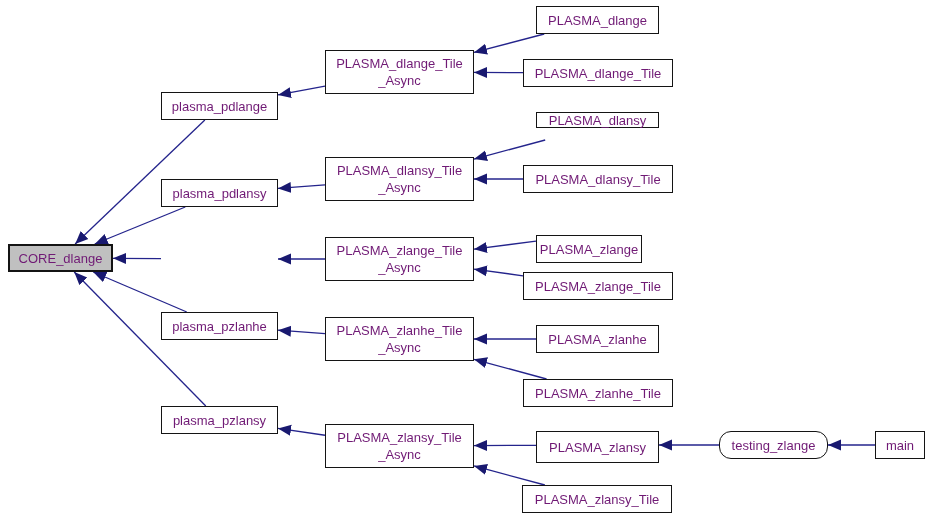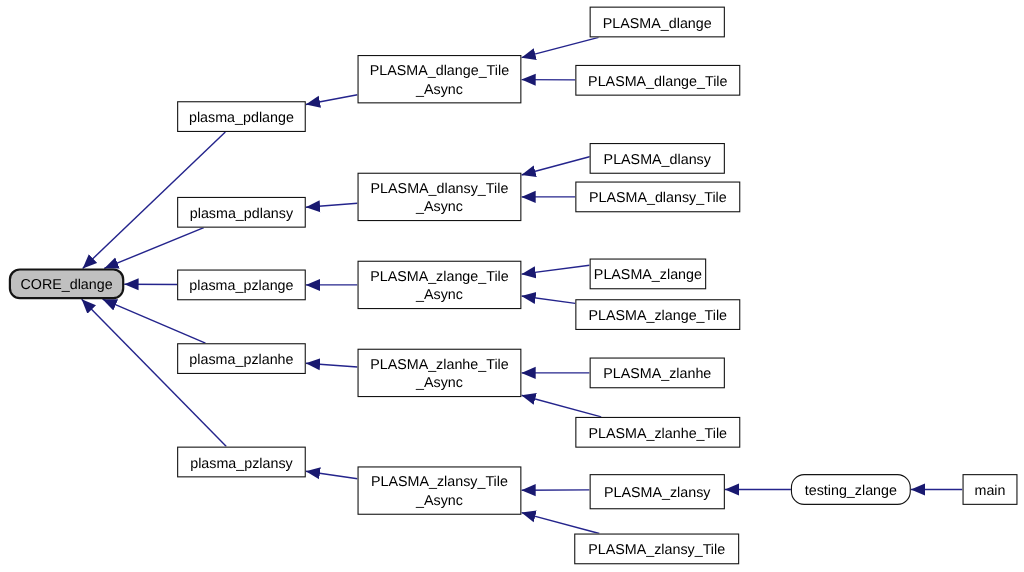--- a/index.html
+++ b/index.html
@@ -23,34 +23,33 @@
   }
   .node {
     position: absolute;
     box-sizing: border-box;
     background: #ffffff;
     border: 1px solid #141414;
     display: flex;
     align-items: center;
     justify-content: center;
     font-size: 13px;
-    color: #000000;
+    color: #701a75;
     text-align: center;
     cursor: pointer;
   }
   .node span {
     white-space: pre-line;
     line-height: 17px;
     pointer-events: none;
   }
   .node.highlighted {
     background: #c0c0c0;
     border-width: 2px;
     cursor: default;
-    border-radius: 10px;
   }
 </style>
 </head>
 <body>
 
 <div class="graph-root">
   <svg class="edge-layer" width="931" height="520" viewBox="0 0 931 520" xmlns="http://www.w3.org/2000/svg">
       <defs>
         <marker id="arrow" markerUnits="userSpaceOnUse" markerWidth="16" markerHeight="14" refX="13" refY="6" orient="auto">
           <path d="M13,6 L0,0.5 L0,11.5 Z" fill="#191970"></path>
@@ -82,23 +81,20 @@
   <div class="node-layer">
       <div class="node highlighted" style="left: 8px; top: 244px; width: 105px; height: 28px; background: rgb(192, 192, 192); border-color: rgb(20, 20, 20);">
         <span>CORE_dlange</span>
       </div>
       <div class="node" style="left: 161px; top: 179px; width: 117px; height: 28px; background: rgb(255, 255, 255); border-color: rgb(20, 20, 20);">
         <span>plasma_pdlansy</span>
       </div>
       <div class="node" style="left: 161px; top: 92px; width: 117px; height: 28px; background: rgb(255, 255, 255); border-color: rgb(20, 20, 20);">
         <span>plasma_pdlange</span>
       </div>
-      <div class="node" style="left: 161px; top: 245px; width: 117px; height: 28px; background: rgb(255, 255, 255); border-color: rgb(20, 20, 20);">
-        <span>plasma_pzlange</span>
-      </div>
       <div class="node" style="left: 161px; top: 312px; width: 117px; height: 28px; background: rgb(255, 255, 255); border-color: rgb(20, 20, 20);">
         <span>plasma_pzlanhe</span>
       </div>
       <div class="node" style="left: 161px; top: 406px; width: 117px; height: 28px; background: rgb(255, 255, 255); border-color: rgb(20, 20, 20); text-align: center;">
         <span>plasma_pzlansy</span>
       </div>
       <div class="node" style="left: 325px; top: 50px; width: 149px; height: 44px; background: rgb(255, 255, 255); border-color: rgb(20, 20, 20);">
         <span>PLASMA_dlange_Tile
 _Async</span>
       </div>
@@ -117,21 +113,21 @@
       <div class="node" style="left: 325px; top: 424px; width: 149px; height: 44px; background: rgb(255, 255, 255); border-color: rgb(20, 20, 20);">
         <span>PLASMA_zlansy_Tile
 _Async</span>
       </div>
       <div class="node" style="left: 536px; top: 6px; width: 123px; height: 28px; background: rgb(255, 255, 255); border-color: rgb(20, 20, 20);">
         <span>PLASMA_dlange</span>
       </div>
       <div class="node" style="left: 523px; top: 59px; width: 150px; height: 28px; background: rgb(255, 255, 255); border-color: rgb(20, 20, 20);">
         <span>PLASMA_dlange_Tile</span>
       </div>
-      <div class="node" style="left: 536px; top: 130px; width: 123px; height: 28px; background: rgb(255, 255, 255); border-color: rgb(20, 20, 20);">
+      <div class="node" style="left: 536px; top: 112px; width: 123px; height: 16px; background: rgb(255, 255, 255); border-color: rgb(20, 20, 20);">
         <span>PLASMA_dlansy</span>
       </div>
       <div class="node" style="left: 523px; top: 165px; width: 150px; height: 28px; background: rgb(255, 255, 255); border-color: rgb(20, 20, 20);">
         <span>PLASMA_dlansy_Tile</span>
       </div>
       <div class="node" style="left: 536px; top: 235px; width: 106px; height: 28px; background: rgb(255, 255, 255); border-color: rgb(20, 20, 20);">
         <span>PLASMA_zlange</span>
       </div>
       <div class="node" style="left: 523px; top: 272px; width: 150px; height: 28px; background: rgb(255, 255, 255); border-color: rgb(20, 20, 20);">
         <span>PLASMA_zlange_Tile</span>

